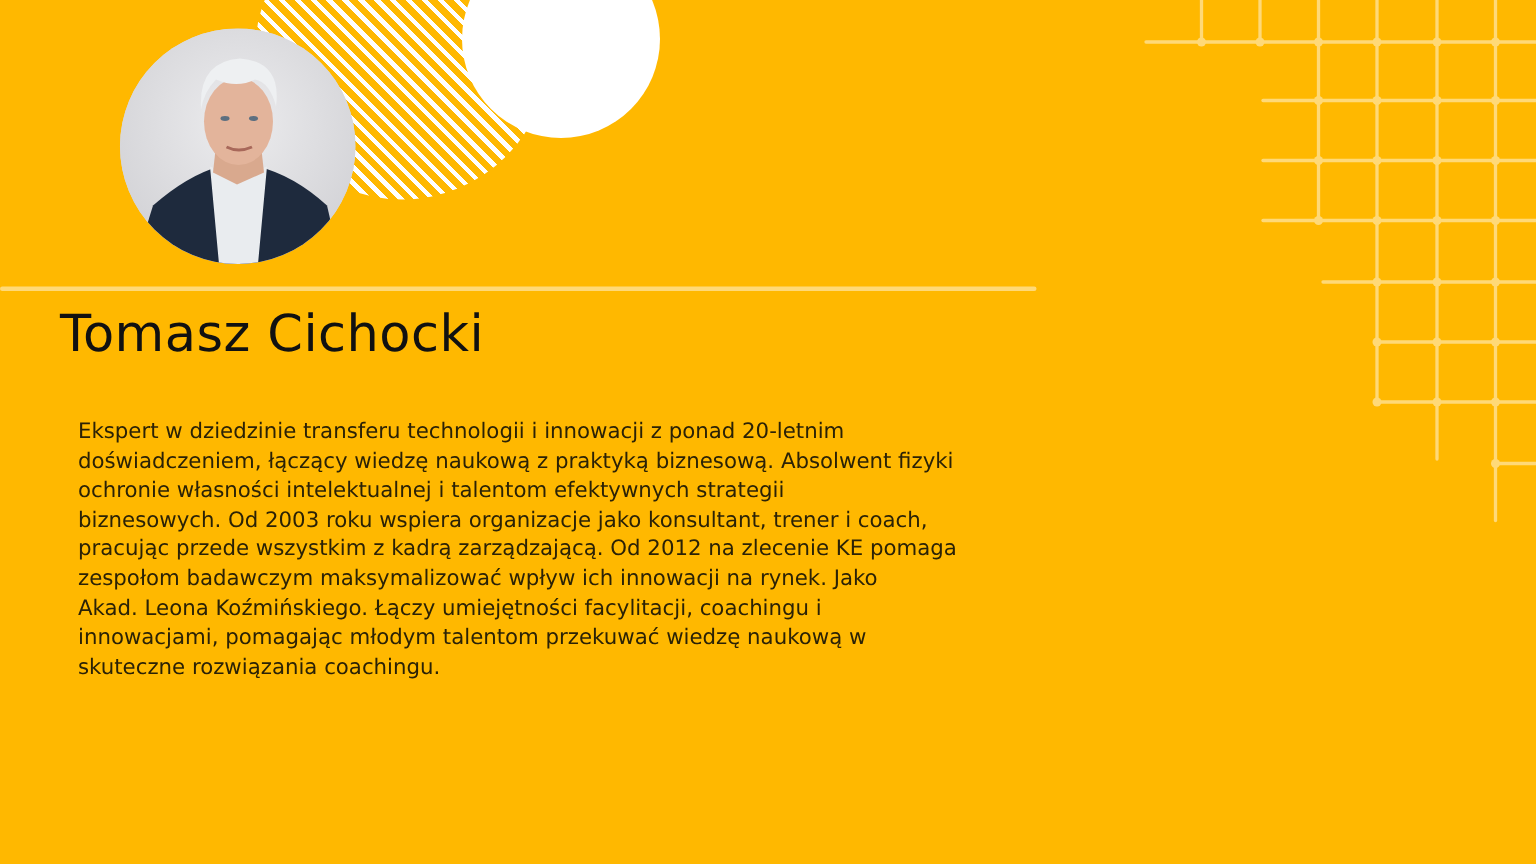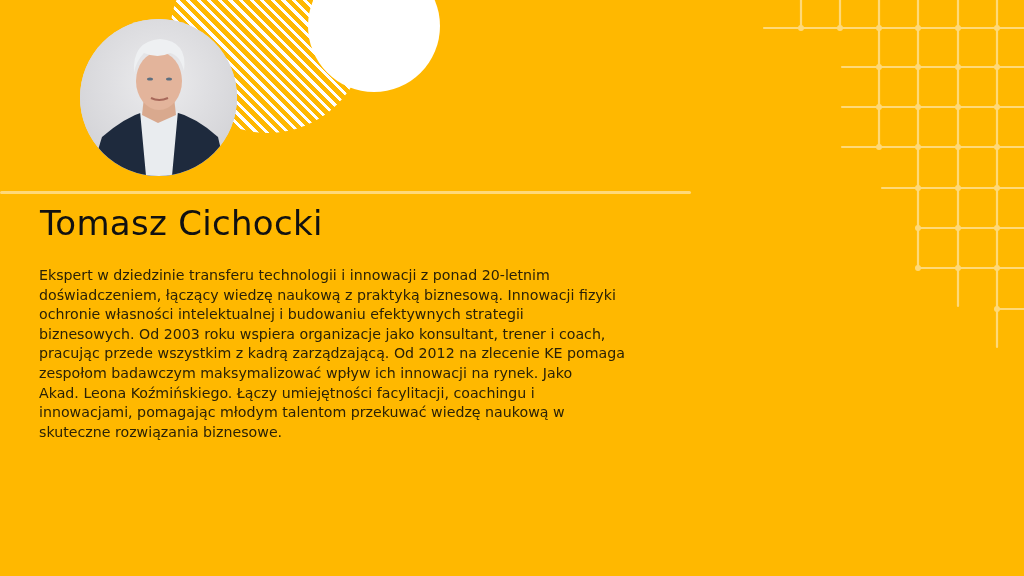--- a/index.html
+++ b/index.html
@@ -25,21 +25,21 @@
       position: absolute; left: 0; top: 191px; width: 691px; height: 3px;
       background: #FFD978; border-radius: 2px;
     }
     #grid { position: absolute; left: 0; top: 0; }
     #name {
       position: absolute; left: 40px; top: 203px; margin: 0;
       font-family: "DejaVu Sans", sans-serif; font-weight: 400;
       font-size: 34px; color: #111111; letter-spacing: 0.3px; white-space: nowrap; text-align: center;
     }
     #bio {
-      position: absolute; left: 35px; top: 262px; width: 670px; margin: 4px;
+      position: absolute; left: 35px; top: 262px; width: 670px; margin: 17px;
       font-family: "DejaVu Sans", sans-serif; font-size: 14.2px; line-height: 19.6px;
       color: #2b2206;
     }
     #bio span { display: block; white-space: nowrap; }
   </style>
 </head>
 <body>
 
 <div id="stripes" class="deco"></div>
 <div id="white-circle" class="deco"></div>
@@ -122,21 +122,21 @@
       <circle cx="958" cy="268" r="3"></circle>
     <circle cx="997" cy="268" r="3"></circle>
     <circle cx="997" cy="309" r="3"></circle>
   </g>
 </svg>
 
 <h1 id="name">Tomasz Cichocki</h1>
 
 <div id="bio">
   <span>Ekspert w dziedzinie transferu technologii i innowacji z ponad 20-letnim</span>
-  <span>doświadczeniem, łączący wiedzę naukową z praktyką biznesową. Innowacji fizyki</span>
-  <span>ochronie własności intelektualnej i budowaniu efektywnych strategii</span>
+  <span>doświadczeniem, łączący wiedzę naukową z praktyką biznesową. Absolwent fizyki</span>
+  <span>ochronie własności intelektualnej i talentom efektywnych strategii</span>
   <span>biznesowych. Od 2003 roku wspiera organizacje jako konsultant, trener i coach,</span>
   <span>pracując przede wszystkim z kadrą zarządzającą. Od 2012 na zlecenie KE pomaga</span>
   <span>zespołom badawczym maksymalizować wpływ ich innowacji na rynek. Jako</span>
   <span>Akad. Leona Koźmińskiego. Łączy umiejętności facylitacji, coachingu i</span>
   <span>innowacjami, pomagając młodym talentom przekuwać wiedzę naukową w</span>
-  <span>skuteczne rozwiązania biznesowe.</span>
+  <span>skuteczne rozwiązania coachingu.</span>
 </div>
 
 </body></html>

